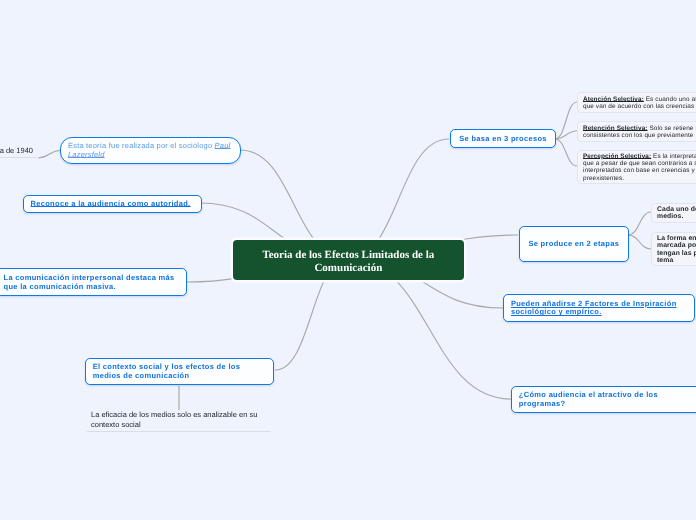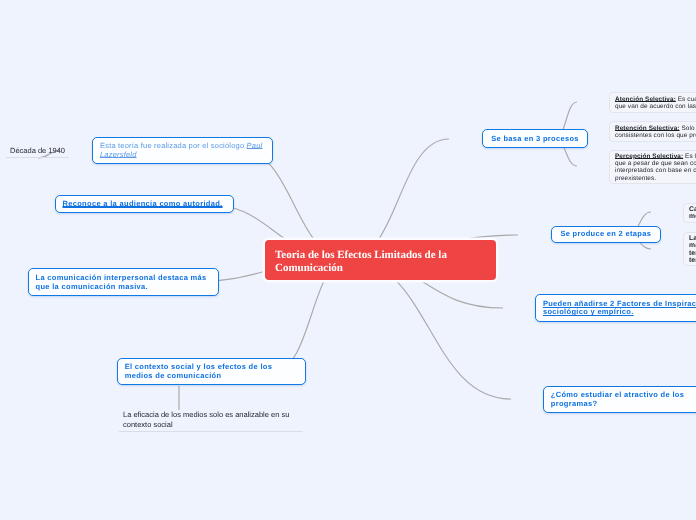--- a/index.html
+++ b/index.html
@@ -2,38 +2,38 @@
 <html><head>
 <meta charset="utf-8">
 <title>Teoria de los Efectos Limitados de la Comunicación</title>
 <style>
   html,body{margin:0;padding:0;}
   body{width:696px;height:520px;overflow:hidden;background:#eff3fd;
        font-family:"Liberation Sans",sans-serif;
        -webkit-font-smoothing:antialiased;text-rendering:geometricPrecision;}
   #stage{position:relative;width:696px;height:520px;overflow:hidden;background:#eff3fd;}
   svg.links{position:absolute;left:0;top:0;width:696px;height:520px;pointer-events:none;}
-  .node{position:absolute;box-sizing:border-box;display:flex;align-items:center;margin-left:32px;}
+  .node{position:absolute;box-sizing:border-box;display:flex;align-items:center;}
   .node .txt{display:block;width:100%;}
   .blue .txt{position:relative;top:0.5px;}
   .grey .txt{position:relative;top:0.7px;}
   .central .txt{position:relative;top:2px;}
 
   
-  .central{background:#ef4444;border-radius:4px;color:#ffffff;
+  .central{background:#14532d;border-radius:4px;color:#ffffff;
     font-family:"Liberation Serif",serif;font-size:11px;font-weight:700;
     line-height:13.4px;padding:4px 10px;letter-spacing:0px;
-    box-shadow:0 0 0 2.5px #fafcff;}
+    box-shadow:0 0 0 2.5px #fafcff;text-align:center;}
 
   
   .blue{background:#fdfeff;border:1.3px solid #1179e3;border-radius:5px;
     color:#0f72e0;font-size:7.5px;font-weight:700;line-height:8.5px;
     padding:0 7px;letter-spacing:0.32px;
     box-shadow:0 1px 2px rgba(40,110,190,.22);}
-  .blue.light{font-weight:400;color:#5a9ae8;letter-spacing:0.2px;}
+  .blue.light{font-weight:400;color:#5a9ae8;letter-spacing:0.2px;border-radius:12px;}
 
   
   .grey{background:#f3f5fb;border:1px solid #e2e5ef;border-radius:4px;
     color:#1c2028;font-size:6.4px;font-weight:400;line-height:7.3px;
     padding:0 5px;letter-spacing:0.1px;}
   .grey.b{font-weight:700;font-size:6.8px;line-height:7.45px;}
   .grey b{font-weight:700;text-decoration:underline;text-underline-offset:0px;text-decoration-thickness:0.6px;}
 
   
   .plain{color:#23272f;font-size:7.5px;font-weight:400;line-height:10px;
@@ -69,50 +69,50 @@
 </svg>
 
 <div class="node plain b" style="left:-26px;top:146px;width:63.4px;height:12px;">
   <span class="txt">Década de 1940</span>
 </div>
 
 <div class="node blue light" style="left:60px;top:136.7px;width:180.5px;height:26.9px;">
   <span class="txt"><span>Esta teoría fue realizada por el sociólogo </span><i class="lnk">Paul Lazersfeld</i></span>
 </div>
 
-<div class="node blue" style="left:22.5px;top:194.8px;width:179.5px;height:18.3px;text-decoration:underline;">
+<div class="node blue" style="left:22.5px;top:194.8px;width:179.5px;height:18.3px;">
   <span class="txt ul">Reconoce a la audiencia como autoridad.</span>
 </div>
 
 <div class="node blue" style="left:-4.5px;top:268.3px;width:191px;height:27.9px;">
   <span class="txt">La comunicación interpersonal destaca más que la comunicación masiva.</span>
 </div>
 
 <div class="node plain" style="left:87px;top:410px;width:184px;height:22px;">
   <span class="txt">La eficacia de los medios solo es analizable en su contexto social</span>
 </div>
 
 <div class="node blue" style="left:84.7px;top:357.7px;width:189.8px;height:27.2px;">
   <span class="txt">El contexto social y los efectos de los medios de comunicación</span>
 </div>
 
 <div class="node blue" style="left:449.8px;top:128.8px;width:106.5px;height:19.4px;">
   <span class="txt" style="text-align:center">Se basa en 3 procesos</span>
 </div>
 
-<div class="node blue" style="left:518.8px;top:225.5px;width:110px;height:17px;justify-content:flex-end;">
+<div class="node blue" style="left:518.8px;top:225.5px;width:110px;height:36px;justify-content:flex-end;">
   <span class="txt" style="text-align:center">Se produce en 2 etapas</span>
 </div>
 
 <div class="node blue" style="left:502.9px;top:294.3px;width:192px;height:27.3px;text-decoration:underline;">
   <span class="txt">Pueden añadirse 2 Factores de Inspiración sociológico y empírico.</span>
 </div>
 
 <div class="node blue" style="left:510.8px;top:385.7px;width:190px;height:27px;">
-  <span class="txt">¿Cómo estudiar el atractivo de los programas?</span>
+  <span class="txt">¿Cómo audiencia el atractivo de los programas?</span>
 </div>
 
 <div class="node grey" style="left:577px;top:92.4px;width:180px;height:20.2px;">
   <span class="txt"><b>Atención Selectiva:</b><span> Es cuando uno atiende mensajes que van de acuerdo con las creencias</span></span>
 </div>
 
 <div class="node grey" style="left:577px;top:121.4px;width:180px;height:20.2px;">
   <span class="txt"><b>Retención Selectiva:</b><span> Solo se retiene la información consistentes con los que previamente</span></span>
 </div>
 

